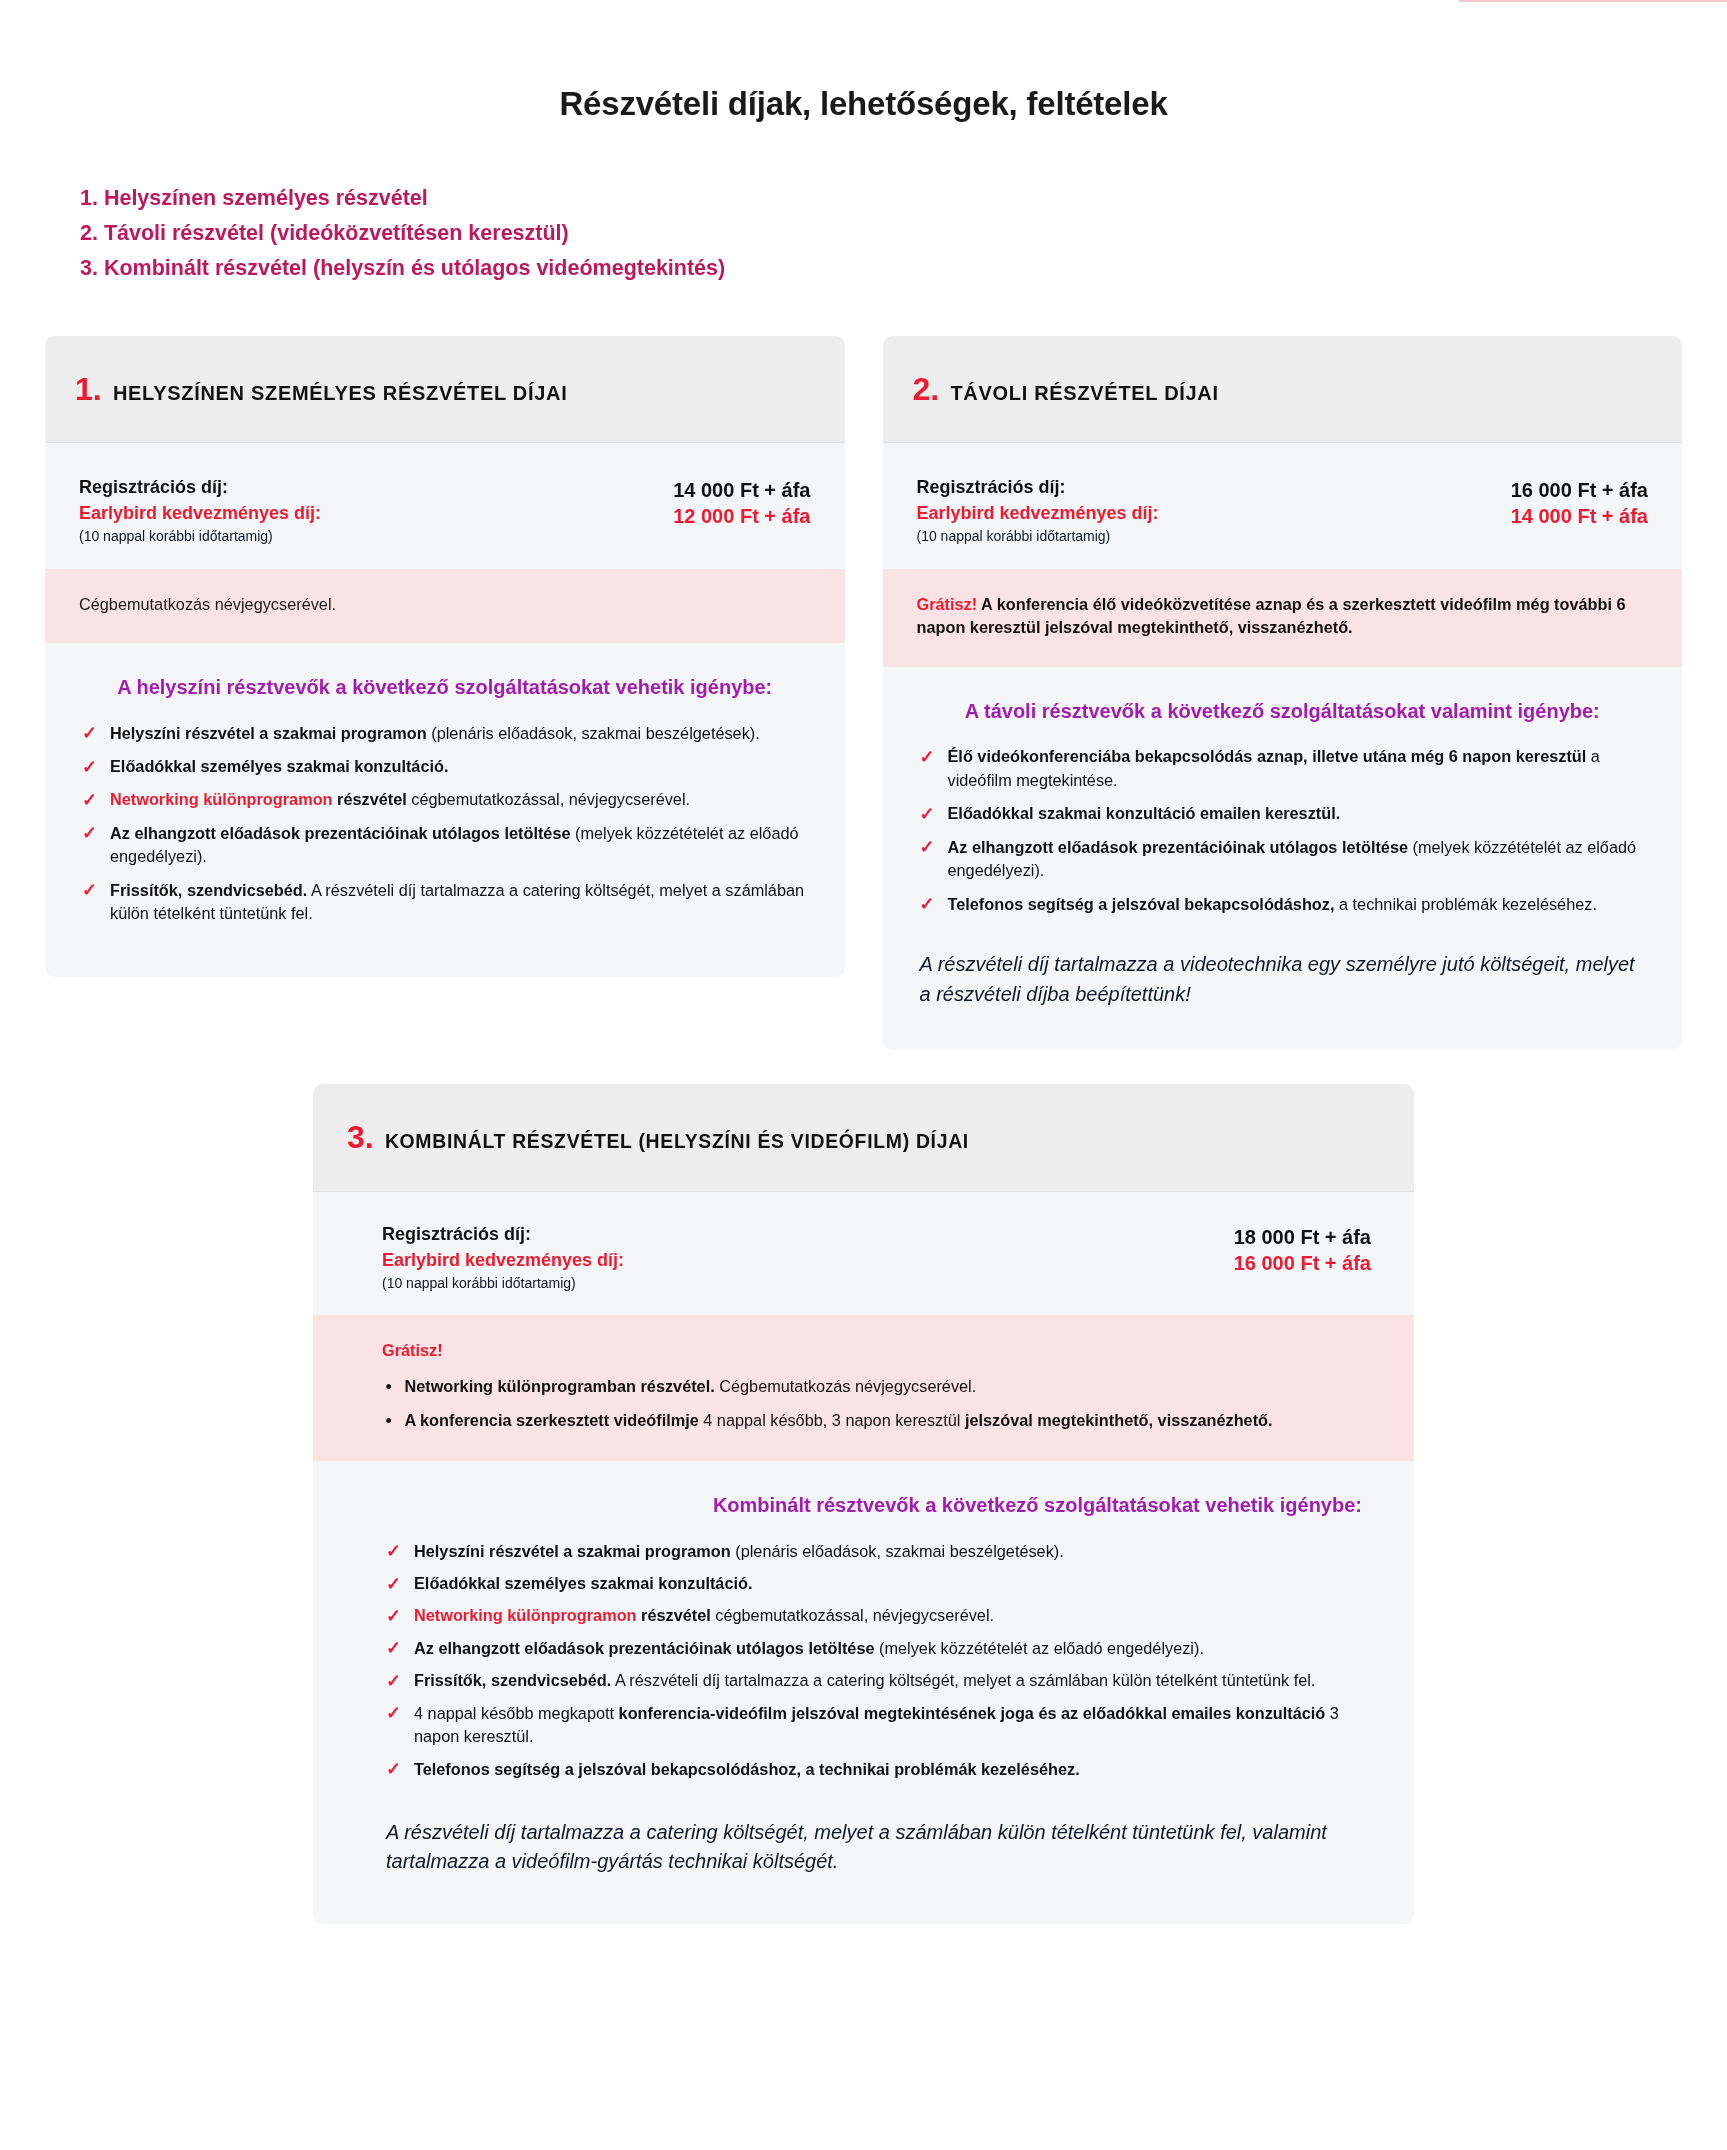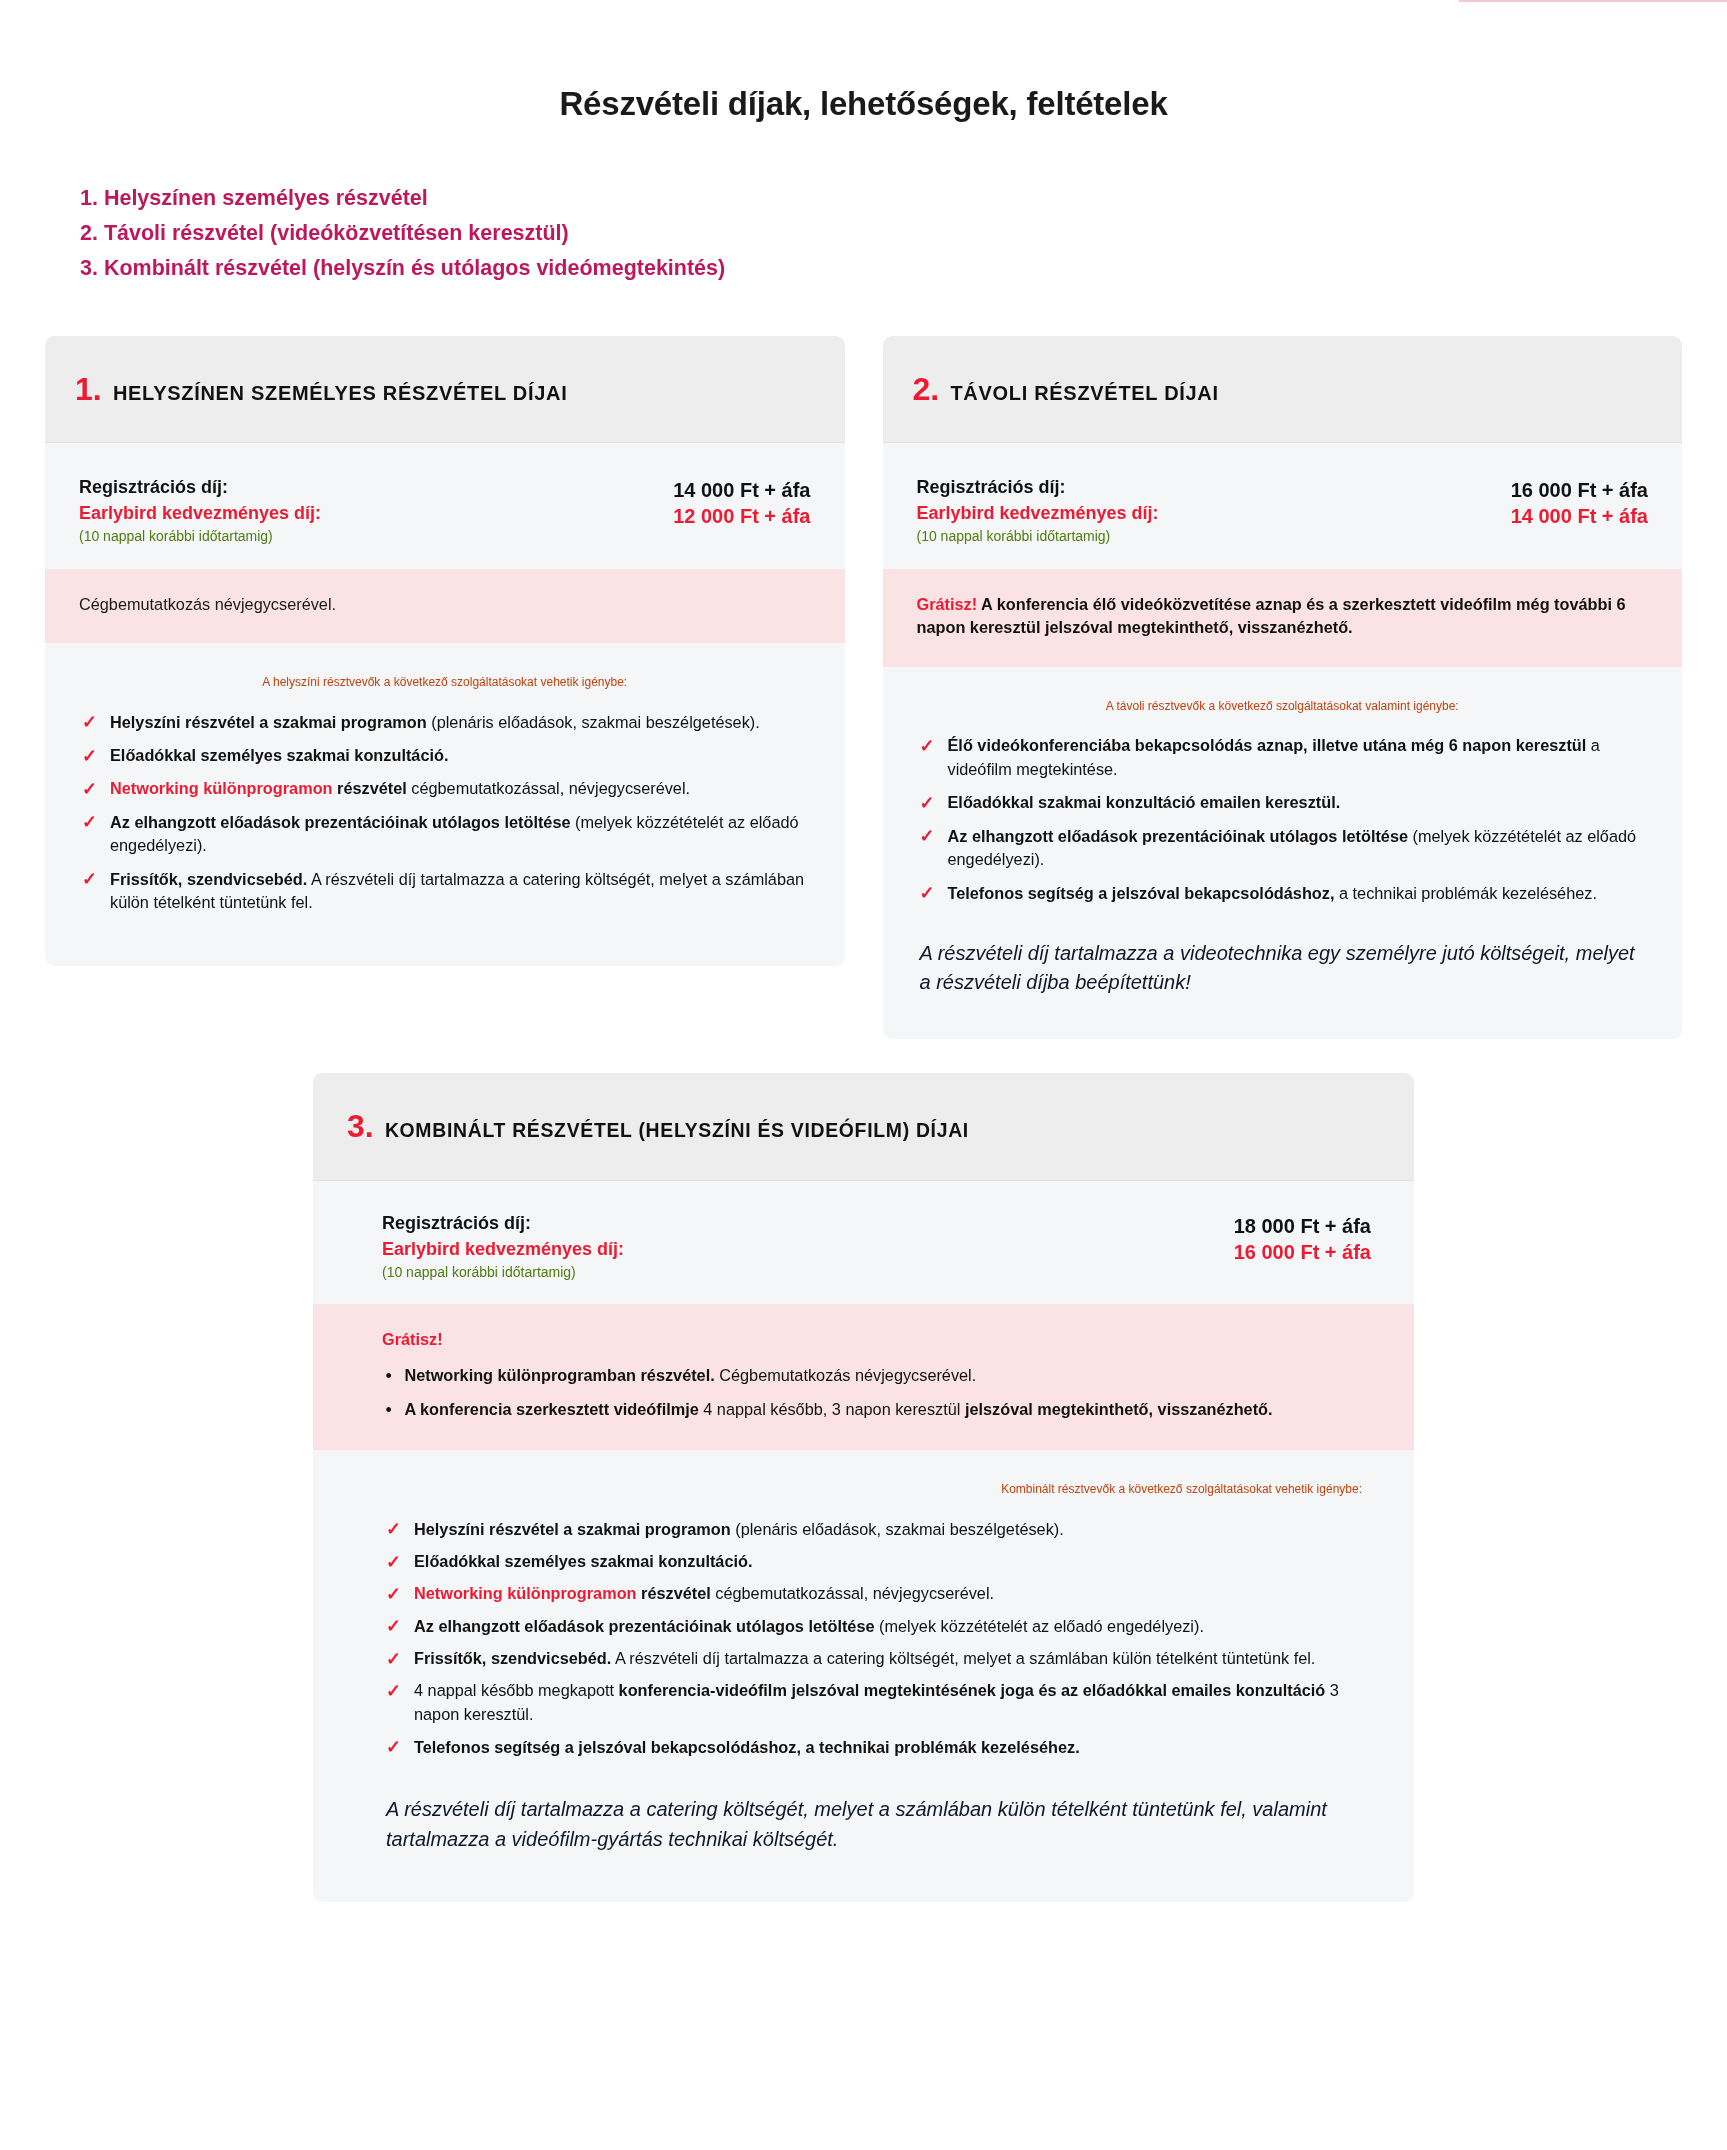--- a/index.html
+++ b/index.html
@@ -112,21 +112,21 @@
     line-height: 1.42;
   }
   .p-row-early {
     font-size: 18px;
     font-weight: 700;
     color: #ed1b31;
     line-height: 1.42;
   }
   .p-note {
     font-size: 14px;
-    color: #4d7c0f;
+    color: #0f172a;
     line-height: 1.35;
     margin-top: 0.9px;
   }
   .v-reg {
     font-size: 20px;
     font-weight: 700;
     color: #111111;
     line-height: 1.30;
     white-space: nowrap;
   }
@@ -179,23 +179,23 @@
     left: 3.4px;
     top: -0.9px;
     font-size: 18px;
     color: #111111;
   }
   .b { font-weight: 700; }
   .n { font-weight: 400; }
 
   .services-intro {
     text-align: center;
-    font-size: 12px;
-    font-weight: 400;
-    color: #c2410c;
+    font-size: 20px;
+    font-weight: 700;
+    color: #a21caf;
     line-height: 1.38;
     padding: 31px 52px 20px 52px;
   }
   .card--wide .services-intro {
     text-align: right;
     padding: 31px 52px 20px 69px;
   }
 
   .svc-list {
     list-style: none;

